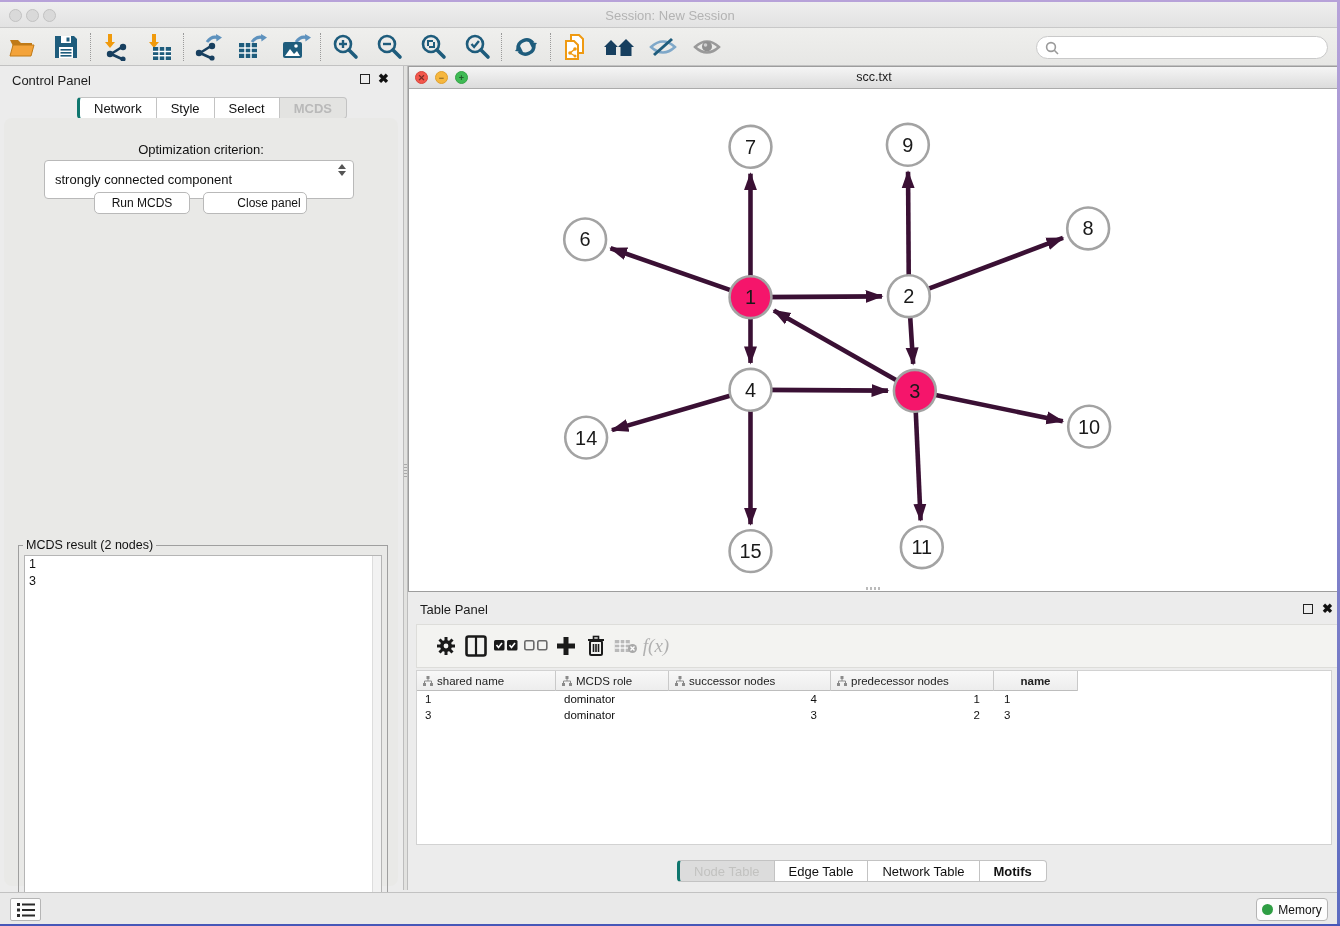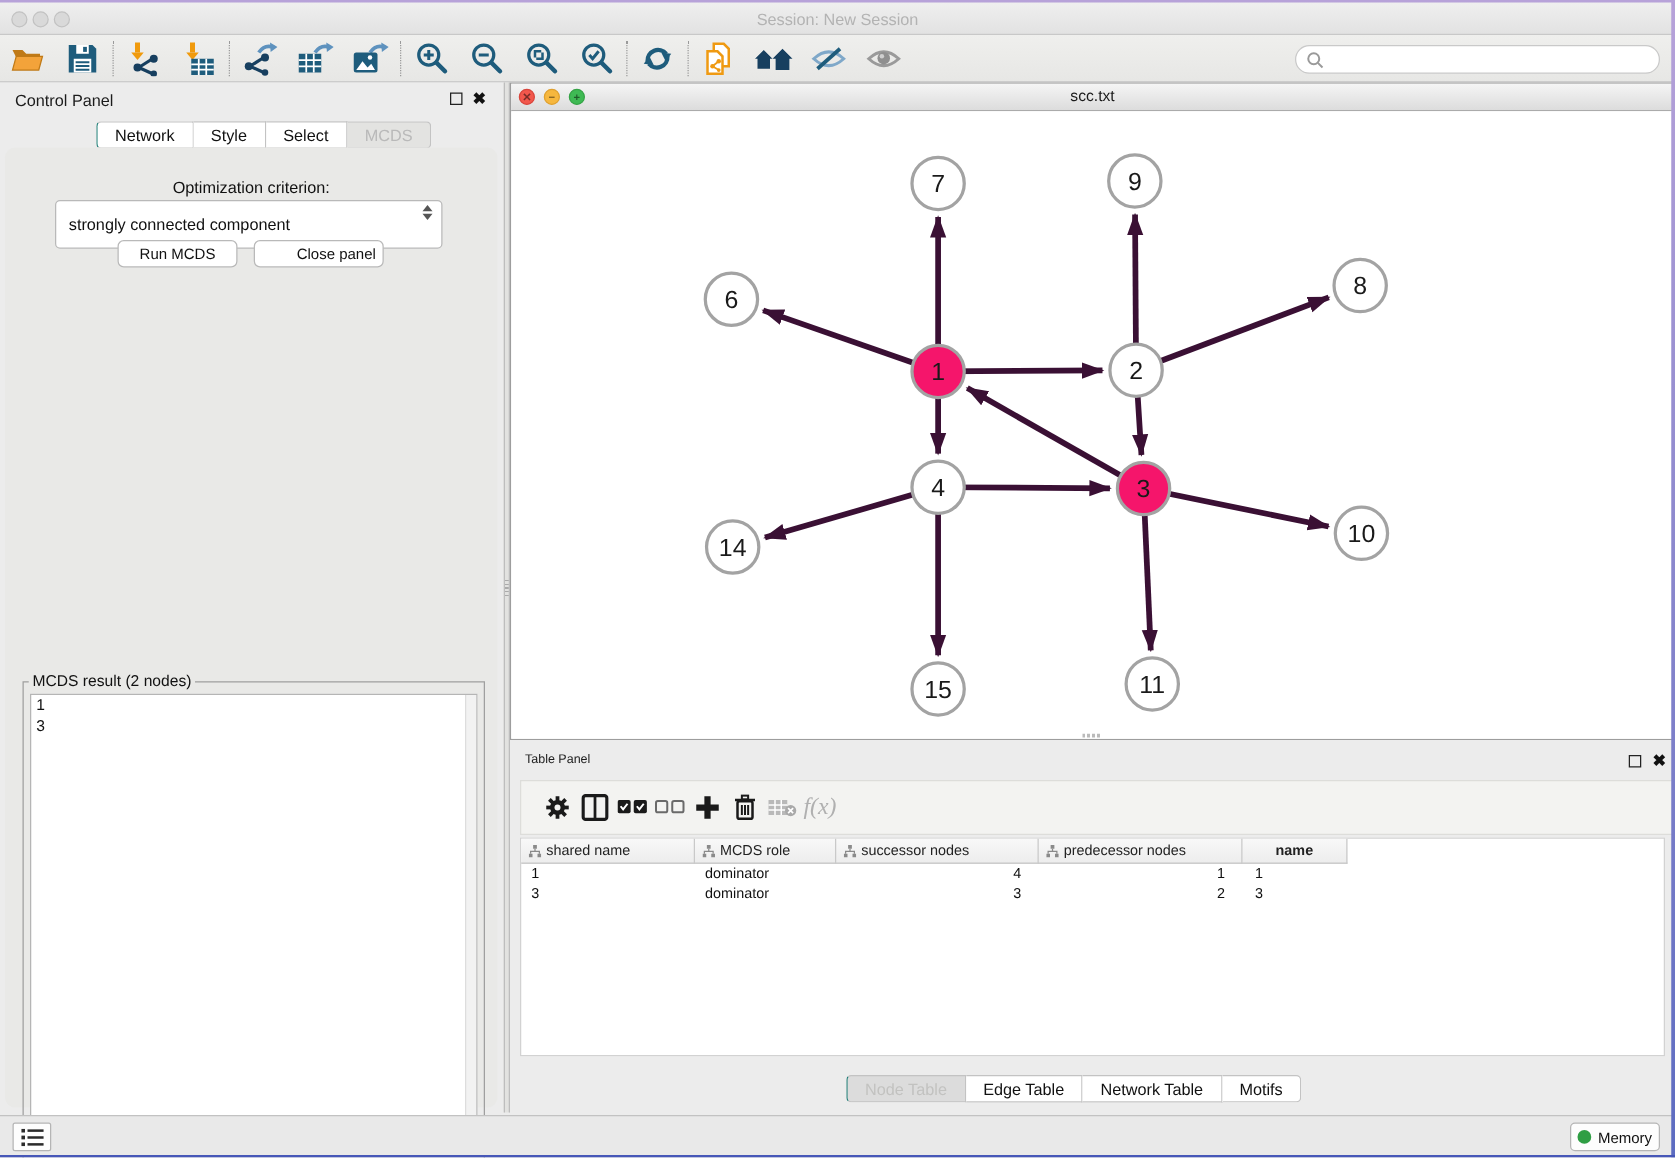--- a/index.html
+++ b/index.html
@@ -25,22 +25,22 @@
 
   
   #control-panel { position:absolute; left:0; top:66px; width:403px; height:824px; background:#ececec; }
   #cp-header { position:absolute; left:12px; top:7px; font-size:13px; color:#1c1c1c; }
   .float-icon { position:absolute; top:8px; width:10px; height:10px; border:1.6px solid #222; }
   .close-icon { position:absolute; top:5px; font-size:13px; font-weight:bold; color:#111; cursor:default; }
   #cp-float { left:360px; } #cp-close { left:378px; }
   .seg-group { position:absolute; display:flex; }
   #cp-tabs { left:77px; top:31px; }
   .seg-tab { height:22px; padding:0 14px; background:#fff; border:1px solid #c3c3c3; border-left:none; font-size:13px; color:#111; display:flex; align-items:center; }
-  .seg-tab:first-child { border-left:1px solid #0f766e; border-radius:4px 0 0 4px; }
-  .seg-tab:last-child { border-radius:0 4px 4px 0; }
+  .seg-tab:first-child { border-left:3px solid #0f766e; border-radius:4px 0 0 4px; }
+  .seg-tab:last-child { border-radius:0 4px 4px 0;font-weight:bold; }
   .seg-tab.active { background:#e3e3e1; color:#b9b9b9; }
   #cp-content { position:absolute; left:4px; top:52px; width:394px; height:768px; background:#e9e9e7; border-radius:8px; }
   #opt-label { position:absolute; left:0; width:100%; top:24px; text-align:center; font-size:13px; color:#111; }
   #criterion-select { position:absolute; left:40px; top:42px; width:310px; height:39px; background:#fff; border:1px solid #b9b9b9; border-radius:4px; font-size:13px; display:flex; align-items:center; padding-left:10px; color:#111; }
   #criterion-chevrons { position:absolute; right:7px; top:3px; display:flex; flex-direction:column; align-items:center; gap:2px; }
   .chev-up { width:0; height:0; border-left:4px solid transparent; border-right:4px solid transparent; border-bottom:5px solid #555; }
   .chev-down { width:0; height:0; border-left:4px solid transparent; border-right:4px solid transparent; border-top:5px solid #555; }
   .mac-btn { position:absolute; height:22px; background:#fff; border:1px solid #b9b9b9; border-radius:5px; font-size:12px; color:#111; display:flex; align-items:center; justify-content:center; }
   #run-btn { left:90px; top:74px; width:96px; }
   #closepanel-btn { left:199px; top:74px; width:104px;padding-left:28px; }
@@ -60,21 +60,21 @@
   .nw-light { position:absolute; top:4px; width:13px; height:13px; border-radius:50%; text-align:center; font-size:9px; font-weight:bold; line-height:12px; color:rgba(0,0,0,0.5); }
   #nw-red { left:6px; background:#f2574c; border:1px solid #d8453c; }
   #nw-yellow { left:26px; background:#f6b73e; border:1px solid #dfa02f; }
   #nw-green { left:46px; background:#3fba54; border:1px solid #35a346; }
   #nw-title { position:absolute; left:0; right:0; top:3px; text-align:center; font-size:12.5px; color:#1a1a1a; }
   #graph-canvas { position:absolute; left:0; top:22px; width:930px; height:502px; background:#fff; }
   #nw-bottom-handle { position:absolute; bottom:1px; left:457px; width:14px; height:3px; background:repeating-linear-gradient(90deg,#bbb 0 2px, transparent 2px 4px); }
 
   
   #table-panel { position:absolute; left:408px; top:596px; width:932px; height:294px; background:#ececec; }
-  #tp-header { position:absolute; left:12px; top:6px; font-size:10px; color:#1c1c1c; }
+  #tp-header { position:absolute; left:12px; top:6px; font-size:13px; color:#1c1c1c; }
   #tp-float { left:895px; top:8px; } #tp-close { left:914px; top:5px; }
   #tp-toolbar { position:absolute; left:8px; top:28px; width:1016px; height:44px; background:#f3f3f1; border:1px solid #ddddda; display:flex; align-items:center; padding-left:14px; }
   .tpt-btn { width:30px; height:30px; display:flex; align-items:center; justify-content:center; }
   .fx-label { font-family:"Liberation Serif", serif; font-style:italic; font-size:19px; color:#b0b0b0; }
   #node-table { position:absolute; left:8px; top:74px; width:916px; height:175px; background:#fff; border:1px solid #d2d2d2; }
   #nt-header { position:absolute; left:0; top:0; height:20px; display:flex; background:linear-gradient(#f8f8f8,#ededed); border-bottom:1px solid #bdbdbd; }
   .nt-hcell { height:20px; border-right:1px solid #c9c9c9; display:flex; align-items:center; font-size:11.5px; color:#222; overflow:hidden; }
   .nt-hcell .hicon { margin:0 4px 0 6px; flex:none; }
   .nt-row { position:absolute; left:0; height:16px; display:flex; }
   .nt-cell { font-size:11.5px; color:#111; line-height:16px; overflow:hidden; white-space:nowrap; }

